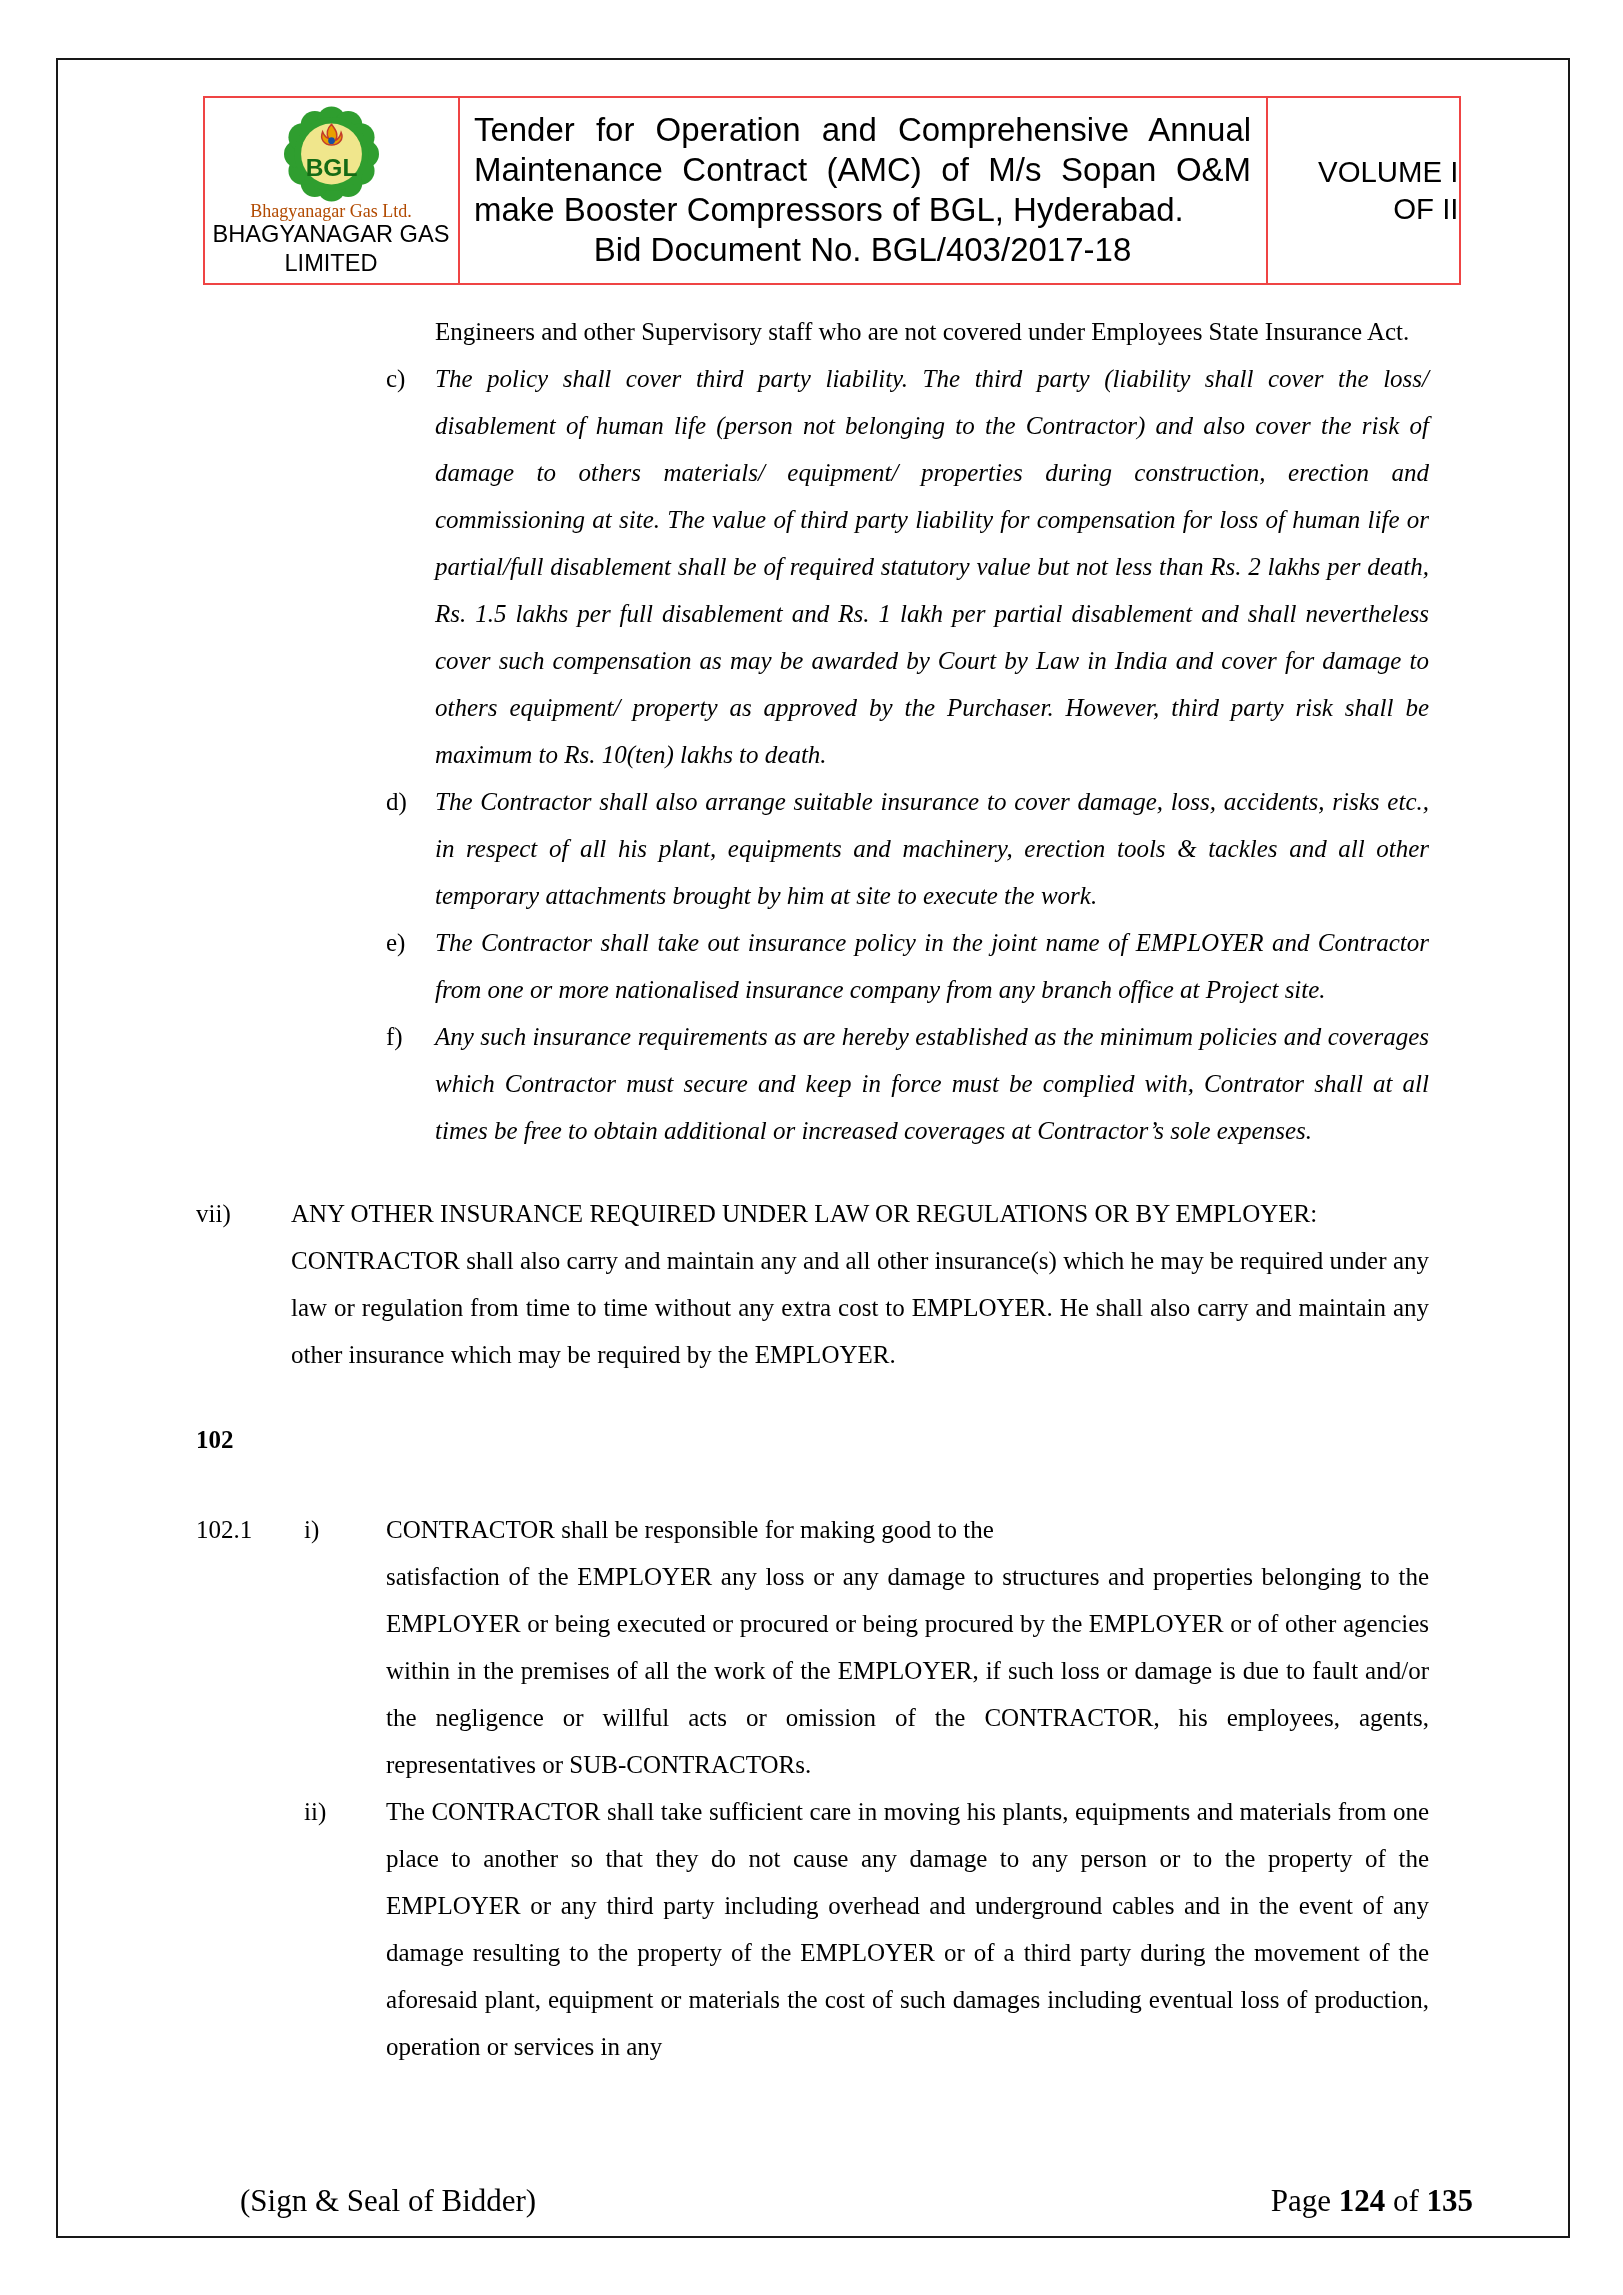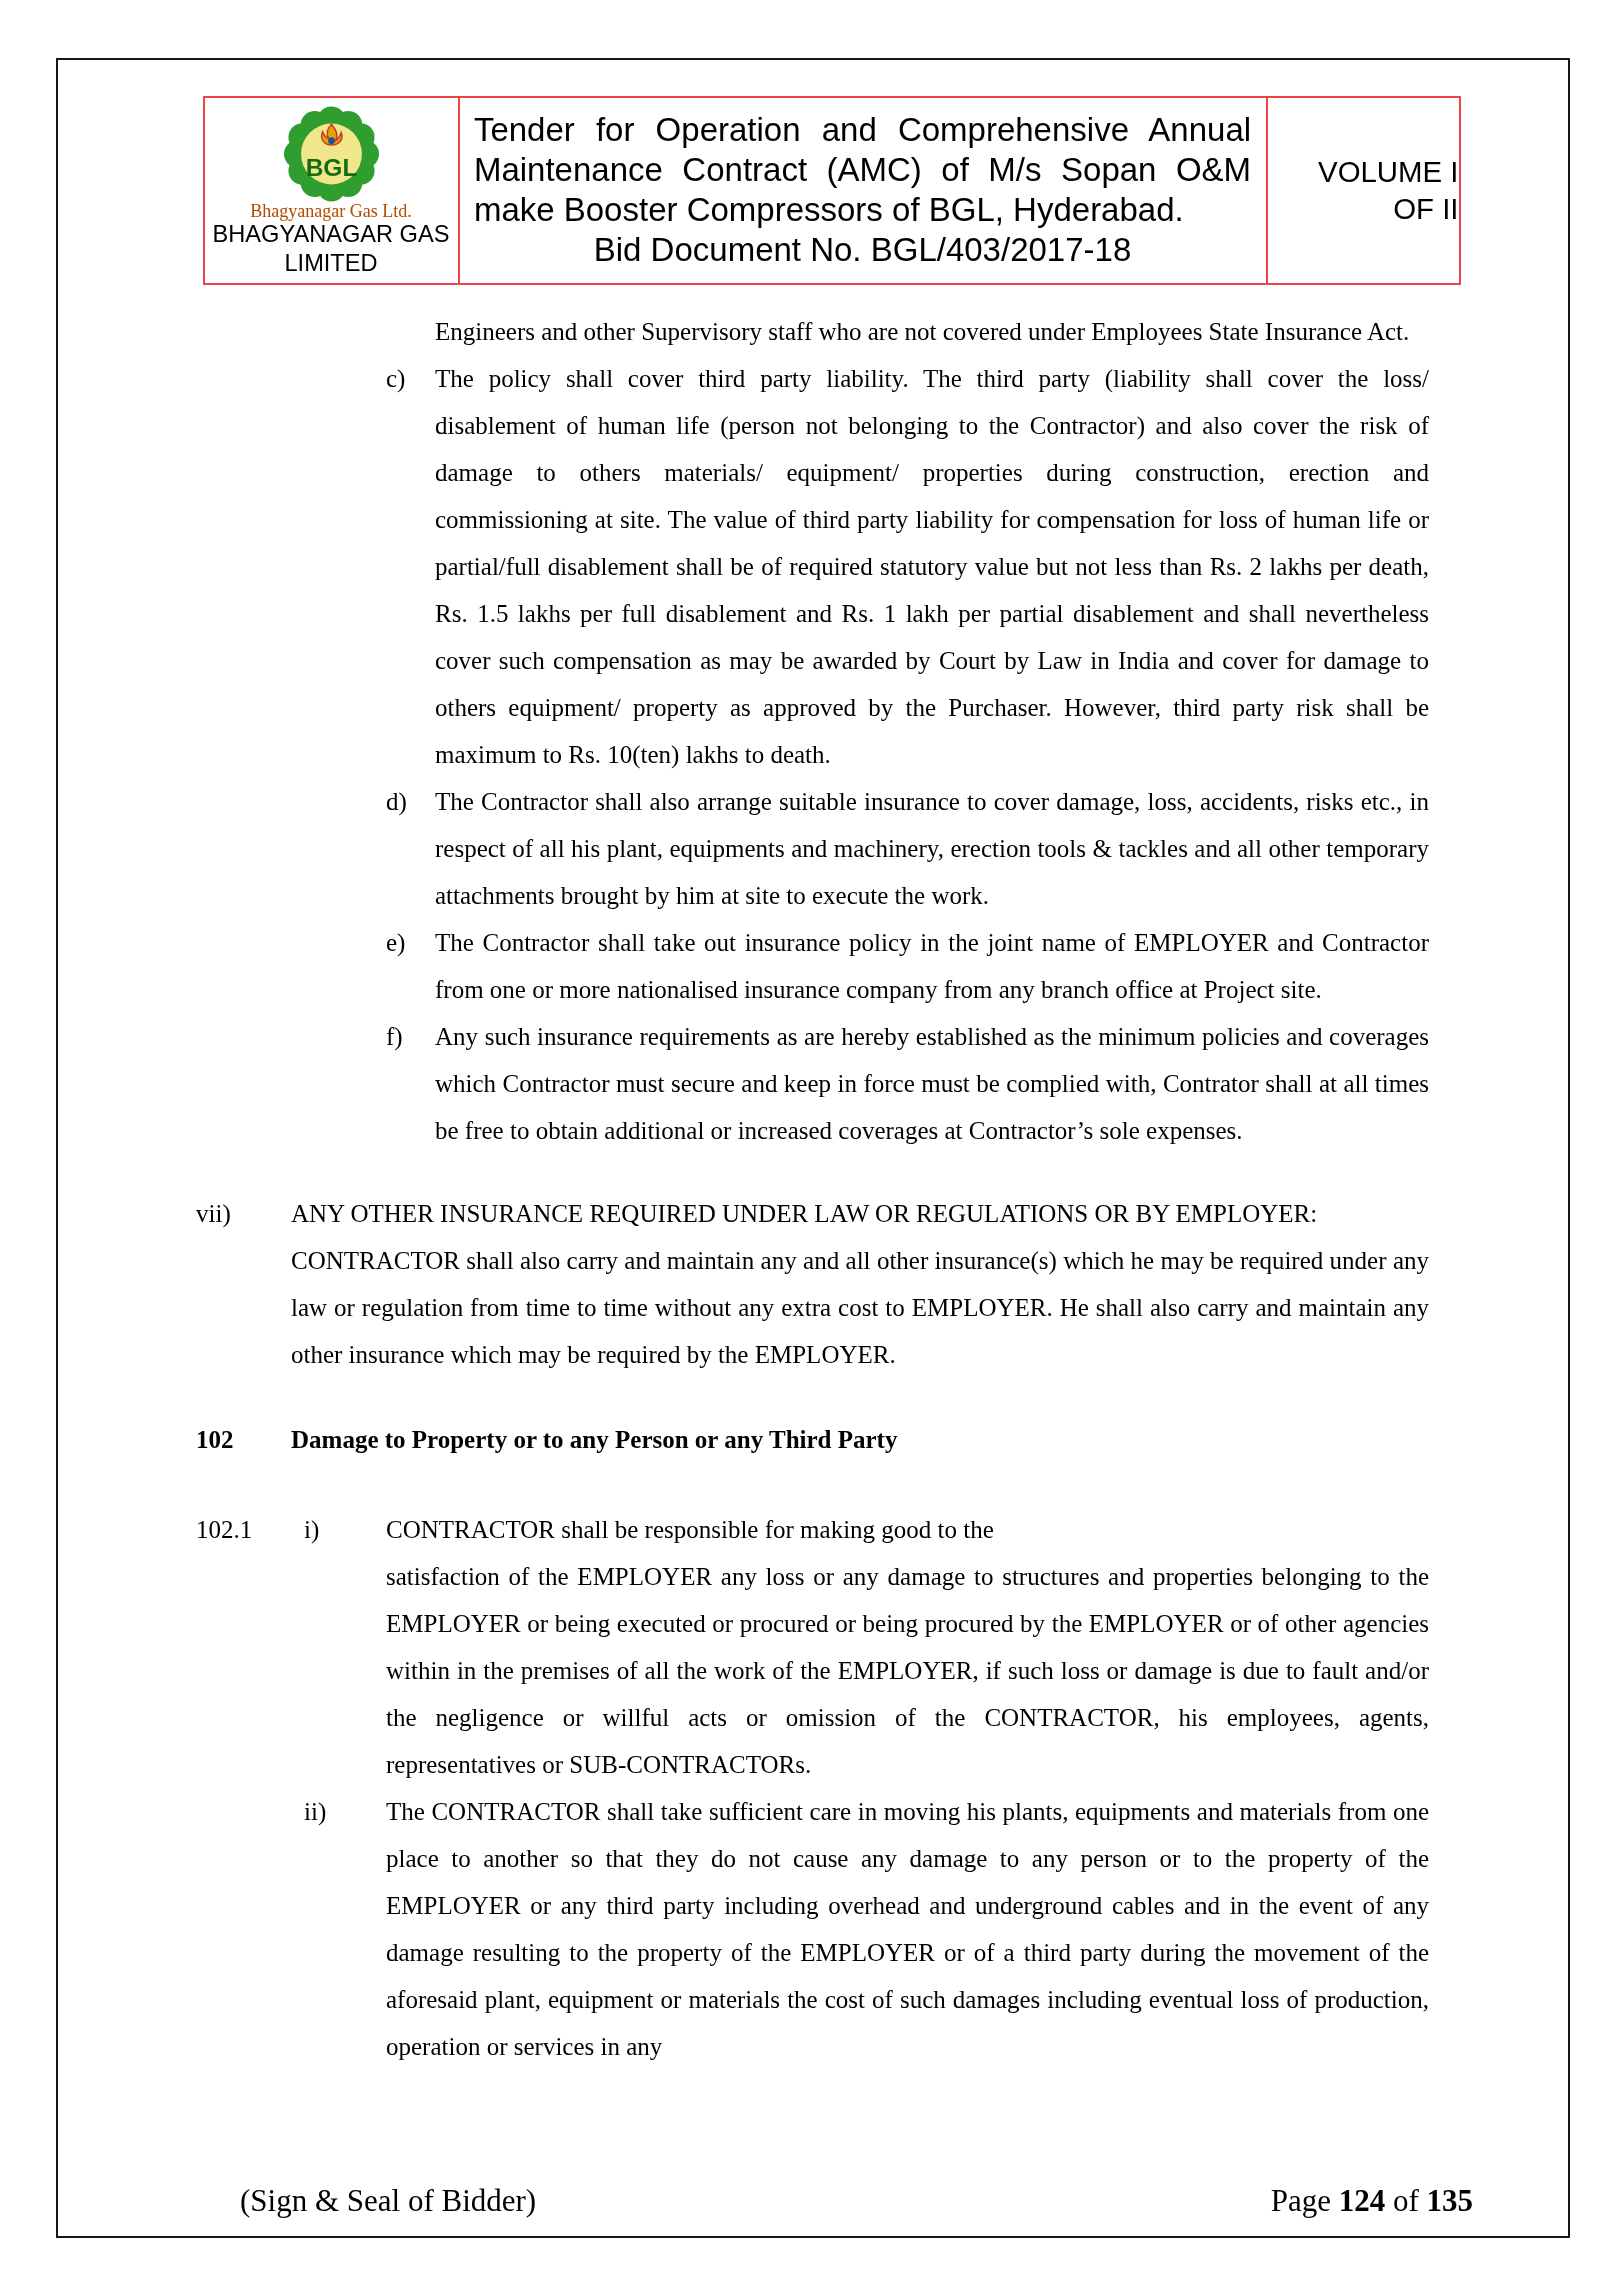--- a/index.html
+++ b/index.html
@@ -26,21 +26,21 @@
 
   .logo-svg { display:block; margin:0 auto; }
   .logo-tagline { font-size:18px; line-height:17px; color:#b24a00; font-family:"Liberation Serif", serif; }
   .org-name { font-family:"Liberation Sans", sans-serif; font-size:23.6px; line-height:29px; color:#000; }
 
   
   .body-text { font-size:25px; line-height:47px; margin-top:23.6px; }
   .para-cont { margin-left:239px; text-align:justify; }
   .li { display:flex; margin-left:190px; }
   .li-label { width:49px; flex:none; }
-  .li-text { flex:1; text-align:justify; }
+  .li-text { flex:1; text-align:justify;font-style:italic; }
 
   .sec-vii { margin-top:36px; }
   .vii-row { display:flex; }
   .vii-label { width:95px; flex:none; }
   .vii-heading { flex:1; text-align:justify; }
   .vii-text { margin-left:95px; text-align:justify; }
 
   .sec-102 { margin-top:38px; display:flex; font-weight:bold; }
   .sec-102 .num { width:95px; flex:none; }
 
@@ -136,21 +136,20 @@
       <div class="sec-vii">
         <div class="vii-row">
           <span class="vii-label">vii)</span>
           <span class="vii-heading">ANY OTHER INSURANCE REQUIRED UNDER LAW OR REGULATIONS OR BY EMPLOYER:</span>
         </div>
         <div class="vii-text">CONTRACTOR shall also carry and maintain any and all other insurance(s) which he may be required under any law or regulation from time to time without any extra cost to EMPLOYER. He shall also carry and maintain any other insurance which may be required by the EMPLOYER.</div>
       </div>
 
       <div class="sec-102">
         <span class="num">102</span>
-        <span class="hd">Damage to Property or to any Person or any Third Party</span>
       </div>
 
       <div class="sec-1021">
         <span class="num">102.1</span>
         <div class="sub-items">
 
           <div class="sub-item">
             <span class="sub-label">i)</span>
             <div class="sub-text">
               <span>CONTRACTOR shall be responsible for making good to the</span><br>

